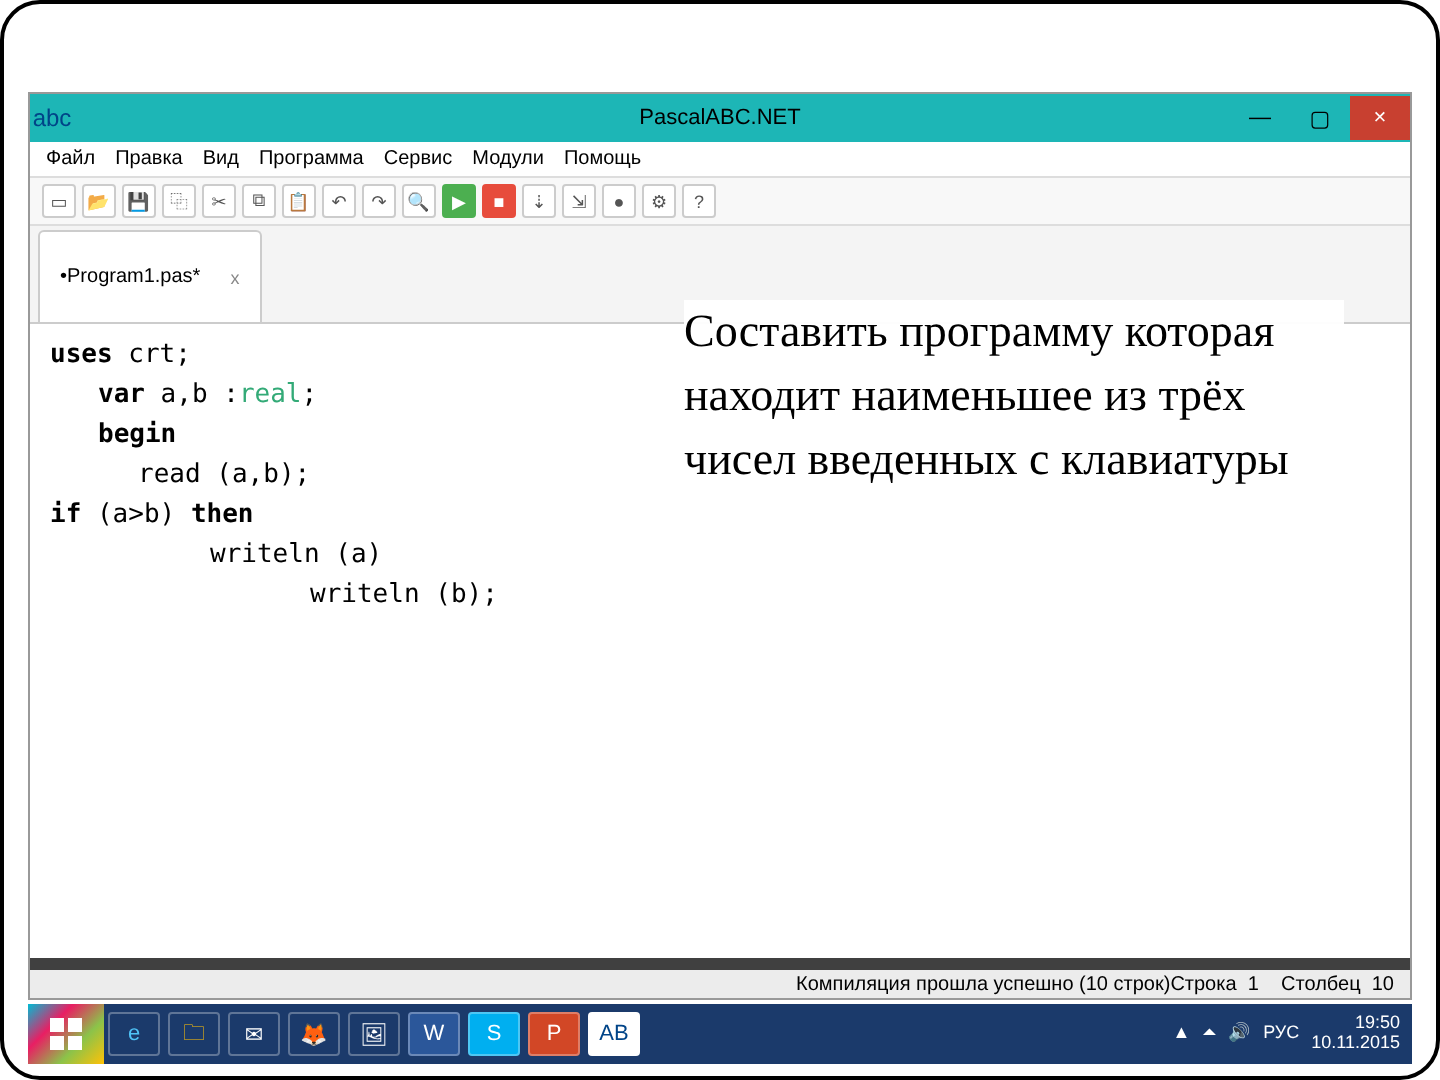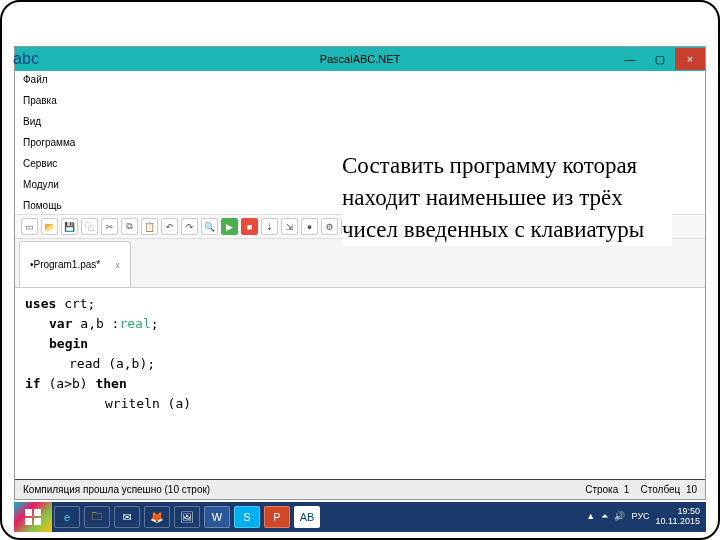--- a/index.html
+++ b/index.html
@@ -1,44 +1,44 @@
 <!DOCTYPE html>
 <html><head>
 <meta charset="utf-8">
 <style>
   * { box-sizing: border-box; }
   body { margin: 0; width: 720px; height: 540px; background: #fff; font-family: Arial, sans-serif; overflow: hidden; }
   .slide { width: 720px; height: 540px; border: 2px solid #000; border-radius: 20px; background: #fff; position: relative; overflow: hidden; }
   .slide-title { text-align: center; font-weight: bold; font-size: 22px; margin: 8px 0 6px 0; }
   .ide { position: absolute; top: 44px; left: 12px; right: 12px; bottom: 38px; border: 1px solid #999; background: #fff; }
   .titlebar { height: 24px; background: #1db6b6; display: flex; align-items: center; position: relative; font-size: 11px; }
-  .tb-icon { width: 22px; height: 16px; display: flex; align-items: center; justify-content: center; font-size: 16px; color: #048; }
+  .tb-icon { width: 22px; height: 16px; display: flex; align-items: center; justify-content: center; font-size: 12px; color: #048; }
   .tb-title { position: absolute; left: 50%; transform: translateX(-50%); color: #000; }
   .tb-controls { margin-left: auto; display: flex; }
   .tb-btn { width: 30px; height: 22px; display: flex; align-items: center; justify-content: center; color: #000; font-size: 11px; }
   .tb-close { background: #c84030; color: #fff; }
-  .menubar { display: flex; gap: 10px; padding: 3px 8px; font-size: 10px; background: #fff; border-bottom: 1px solid #ddd; flex-direction: column; }
+  .menubar { display: flex; gap: 10px; padding: 3px 8px; font-size: 10px; background: #fff; border-bottom: 1px solid #ddd; }
   .menubar div { cursor: default; }
   .toolbar { display: flex; gap: 3px; padding: 3px 6px; background: #f8f8f8; border-bottom: 1px solid #ddd; }
   .tbtn { width: 17px; height: 17px; border: 1px solid #ccc; background: #fff; border-radius: 2px; display: flex; align-items: center; justify-content: center; font-size: 9px; color: #555; }
   .tbtn.green { background: #4caf50; color: #fff; border-color: #4caf50; }
   .tbtn.red { background: #e74c3c; color: #fff; border-color: #e74c3c; }
   .tabs { display: flex; gap: 2px; padding: 2px 4px 0 4px; background: #f4f4f4; border-bottom: 1px solid #ccc; font-size: 10px; }
   .tab { padding: 17px 10px; background: #fff; border: 1px solid #ccc; border-bottom: none; border-radius: 3px 3px 0 0; display: flex; align-items: center; gap: 15px; }
   .tab-x { font-size: 9px; color: #888; }
   .editor { padding: 6px 10px; font-family: "Consolas", monospace; font-size: 13px; line-height: 20px; }
   .kw { font-weight: bold; color: #000; }
   .ty { color: #3a7; }
   .fn { }
   .pl10 { padding-left: 24px; }
   .pl20 { padding-left: 44px; }
   .pl30 { padding-left: 80px; }
   .pl40 { padding-left: 130px; }
   .task { position: absolute; top: 148px; left: 340px; width: 330px; font-family: Liberation Serif, serif; font-size: 23px; line-height: 32px; background: rgba(255,255,255,0.95); }
-  .statusbar { position: absolute; bottom: 0; left: 0; right: 0; height: 20px; background: #ececec; border-top: 1px solid #404040; display: flex; align-items: center; font-size: 10px; padding: 0 8px; justify-content: space-between; }
+  .statusbar { position: absolute; bottom: 0; left: 0; right: 0; height: 20px; background: #ececec; border-top: 6px solid #404040; display: flex; align-items: center; font-size: 10px; padding: 0 8px; justify-content: flex-end; }
   .taskbar { position: absolute; bottom: 6px; left: 12px; right: 12px; height: 30px; background: #1b3a6b; display: flex; align-items: center; font-size: 10px; color: #fff; }
   .start { width: 38px; height: 30px; background: linear-gradient(135deg,#00bcd4,#e91e63,#8bc34a,#ffc107); display: flex; align-items: center; justify-content: center; }
   .tk-icon { width: 26px; height: 22px; margin: 0 2px; border: 1px solid rgba(255,255,255,0.3); display: flex; align-items: center; justify-content: center; font-size: 11px; border-radius: 2px; }
   .tk-icons { display: flex; }
   .tray { margin-left: auto; display: flex; align-items: center; gap: 6px; padding-right: 6px; font-size: 9px; line-height: 1.1; }
   .tray-col { text-align: right; }
 </style>
 </head>
 <body>
 
@@ -93,20 +93,21 @@
     </div>
 
     <div class="editor">
       <div><span class="kw">uses</span><span> crt;</span></div>
       <div class="pl10"><span class="kw">var</span><span> a,b :</span><span class="ty">real</span><span>;</span></div>
       <div class="pl10"><span class="kw">begin</span></div>
       <div class="pl20"><span class="fn">read</span><span> (a,b);</span></div>
       <div></div>
       <div><span class="kw">if</span><span> (a&gt;b) </span><span class="kw">then</span></div>
       <div class="pl30"><span class="fn">writeln</span><span> (a)</span></div>
+      <div class="pl40"><span class="fn">writeln</span><span> (b);</span></div>
     </div>
 
     <div class="statusbar">
       <span>Компиляция прошла успешно (10 строк)</span>
       <span>
         <span>Строка</span> &nbsp;<span>1</span>&nbsp;&nbsp;&nbsp;
         <span>Столбец</span> &nbsp;<span>10</span>
       </span>
     </div>
   </div>

